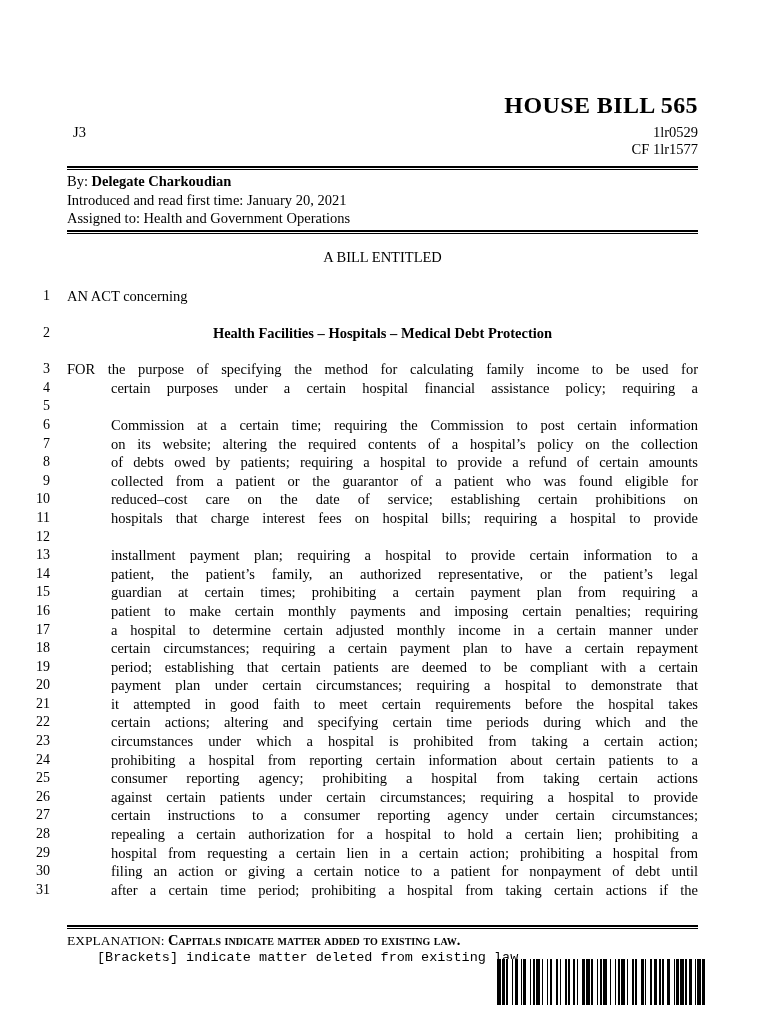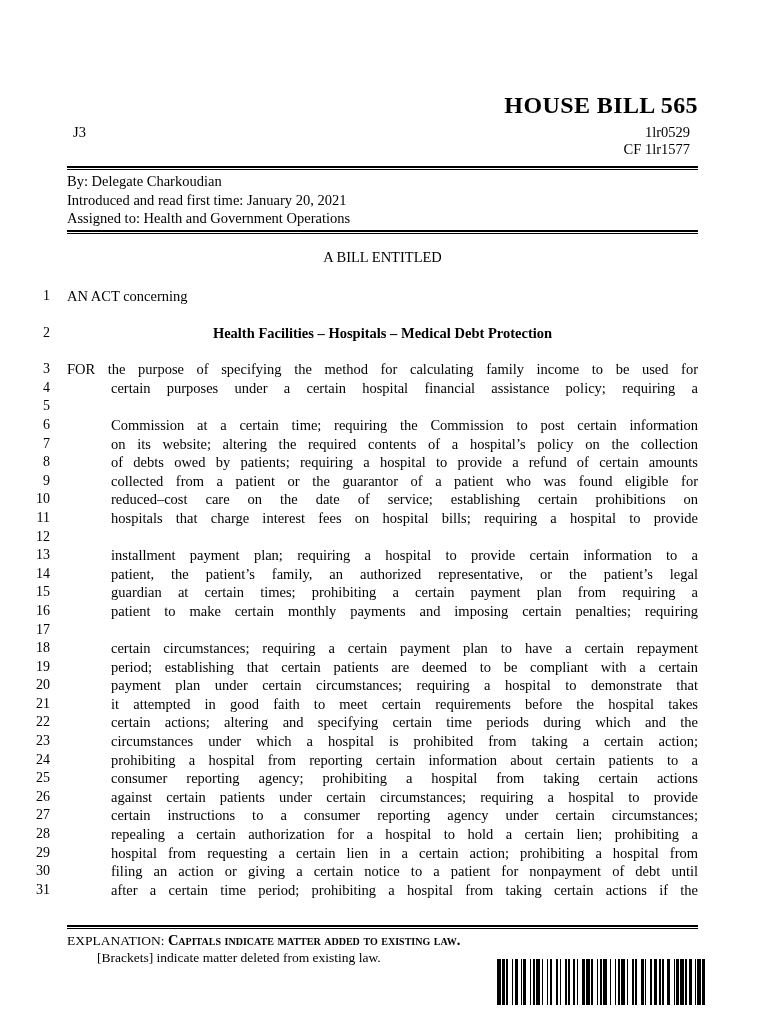--- a/index.html
+++ b/index.html
@@ -44,21 +44,21 @@
     font-size: 14.5px;
     line-height: 16.5px;
   }
   .header-ids .left-id {
     position: absolute;
     left: 6px;
     top: 0;
   }
   .header-ids .right-ids {
     position: absolute;
-    right: 8px;
+    right: 0;
     top: 0;
     text-align: right;
   }
   .header-ids .right-ids div { white-space: nowrap; }
 
   
   .rule-double {
     position: absolute;
     left: 67px;
     width: 631px;
@@ -86,21 +86,21 @@
   
   .sponsor-block {
     position: absolute;
     left: 67px;
     top: 172px;
     width: 631px;
     font-size: 14.5px;
     line-height: 18.5px;
   }
   .sponsor-block .by-line .by-label { font-weight: normal; }
-  .sponsor-block .by-line .sponsor-name { font-weight: normal; }
+  .sponsor-block .by-line .sponsor-name { font-weight: bold; }
 
   
   .bill-entitled {
     position: absolute;
     left: 67px;
     top: 249px;
     width: 631px;
     text-align: center;
     font-size: 14.5px;
   }
@@ -161,20 +161,21 @@
   .footer-explain .explain-line1 { white-space: nowrap; }
   .footer-explain .explain-label { font-weight: normal; }
   .footer-explain .smallcaps {
     font-weight: bold;
     font-variant: small-caps;
     font-size: 14.5px;
   }
   .footer-explain .explain-line2 {
     padding-left: 30px;
     font-size: 13.5px;
+    font-family: Liberation Mono, monospace;
   }
 
   
   .barcode {
     position: absolute;
     left: 497px;
     top: 959px;
     width: 210px;
     height: 46px;
     display: flex;
@@ -279,20 +280,21 @@
       <div class="line-row">
         <div class="line-no">15</div>
         <div class="line-text justify-full purpose-indent">guardian at certain times; prohibiting a certain payment plan from requiring a</div>
       </div>
       <div class="line-row">
         <div class="line-no">16</div>
         <div class="line-text justify-full purpose-indent">patient to make certain monthly payments and imposing certain penalties; requiring</div>
       </div>
       <div class="line-row">
         <div class="line-no">17</div>
+        <div class="line-text justify-full purpose-indent">a hospital to determine certain adjusted monthly income in a certain manner under</div>
       </div>
       <div class="line-row">
         <div class="line-no">18</div>
         <div class="line-text justify-full purpose-indent">certain circumstances; requiring a certain payment plan to have a certain repayment</div>
       </div>
       <div class="line-row">
         <div class="line-no">19</div>
         <div class="line-text justify-full purpose-indent">period; establishing that certain patients are deemed to be compliant with a certain</div>
       </div>
       <div class="line-row">

